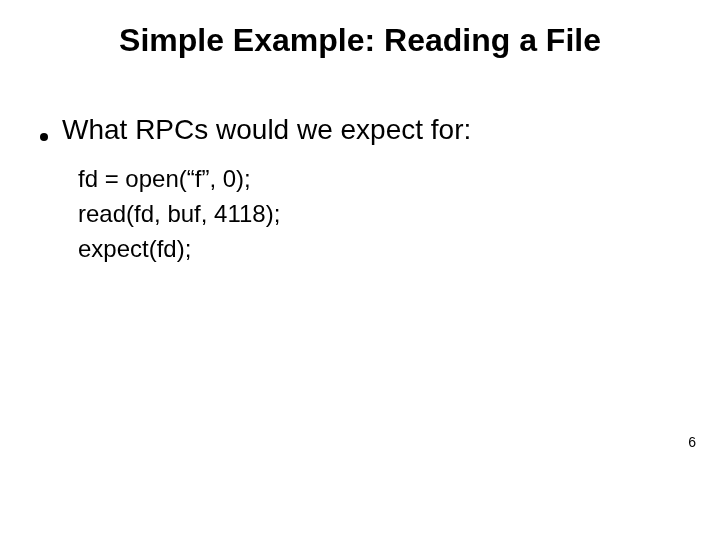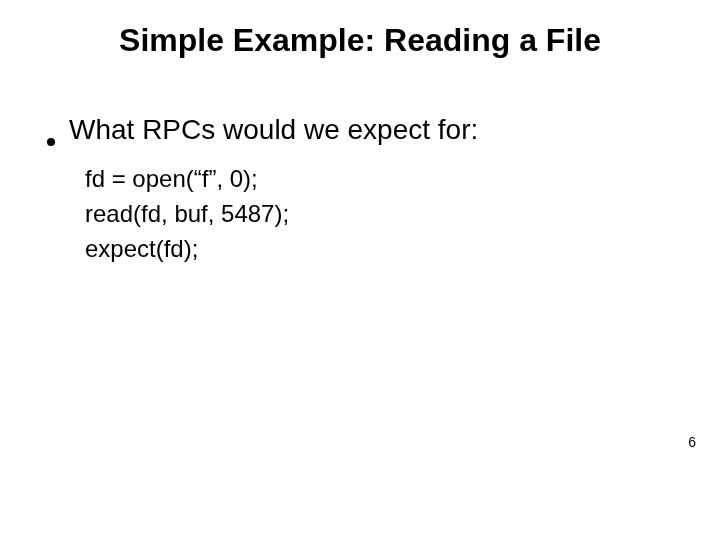--- a/index.html
+++ b/index.html
@@ -25,23 +25,23 @@
     left: 0;
     width: 720px;
     text-align: center;
     font-size: 32px;
     font-weight: bold;
     letter-spacing: 0px;
   }
   .bullet-row {
     position: absolute;
     top: 114px;
-    left: 47px;
+    left: 40px;
     display: flex;
-    align-items: flex-end;
+    align-items: center;
     font-size: 28px;
   }
   .bullet-dot {
     width: 8px;
     height: 8px;
     background: #000;
     border-radius: 50%;
     margin-right: 14px;
     margin-top: 14px;
     flex-shrink: 0;
@@ -51,21 +51,20 @@
   }
   .code-block {
     position: absolute;
     top: 162px;
     left: 78px;
     font-size: 24px;
     line-height: 1.45;
   }
   .code-line {
     white-space: pre;
-    margin-left: 7px;
   }
   .pagenum {
     position: absolute;
     right: 24px;
     bottom: 18px;
     font-size: 14px;
     color: #000;
   }
 </style>
 </head>
@@ -75,19 +74,19 @@
 
   <div class="title">Simple Example: Reading a File</div>
 
   <div class="bullet-row">
     <div class="bullet-dot"></div>
     <div class="bullet-text">What RPCs would we expect for:</div>
   </div>
 
   <div class="code-block">
     <div class="code-line">fd = open(“f”, 0);</div>
-    <div class="code-line">read(fd, buf, 5487);</div>
+    <div class="code-line">read(fd, buf, 4118);</div>
     <div class="code-line">expect(fd);</div>
   </div>
 
   <div class="pagenum">6</div>
 
 </div>
 
 </body></html>

